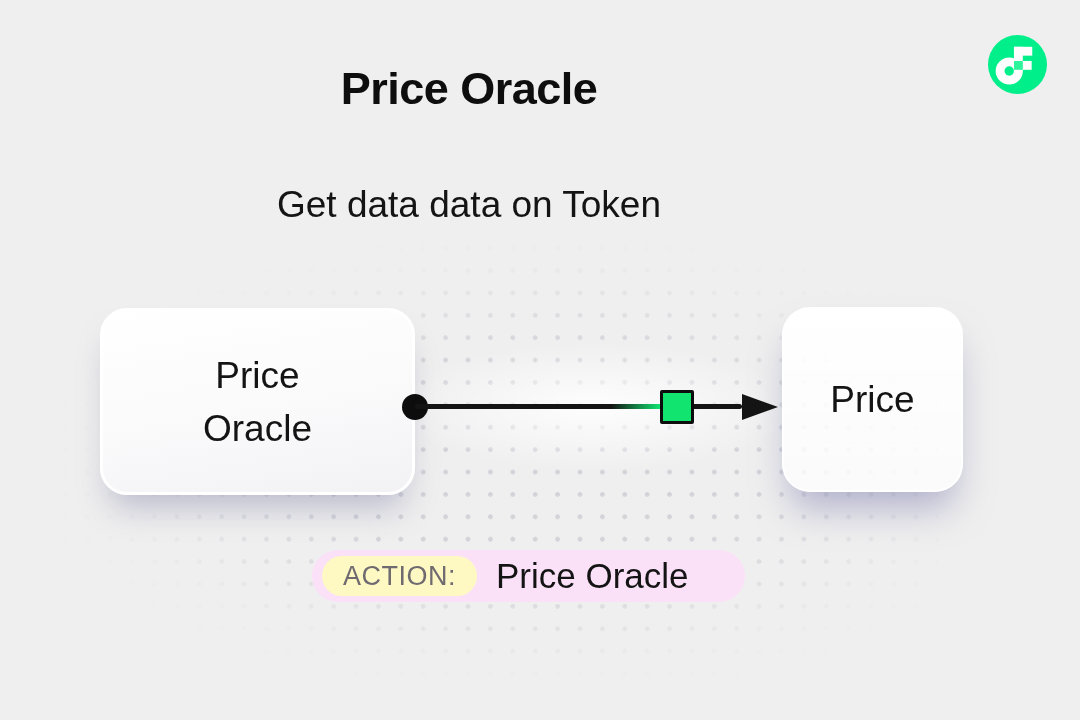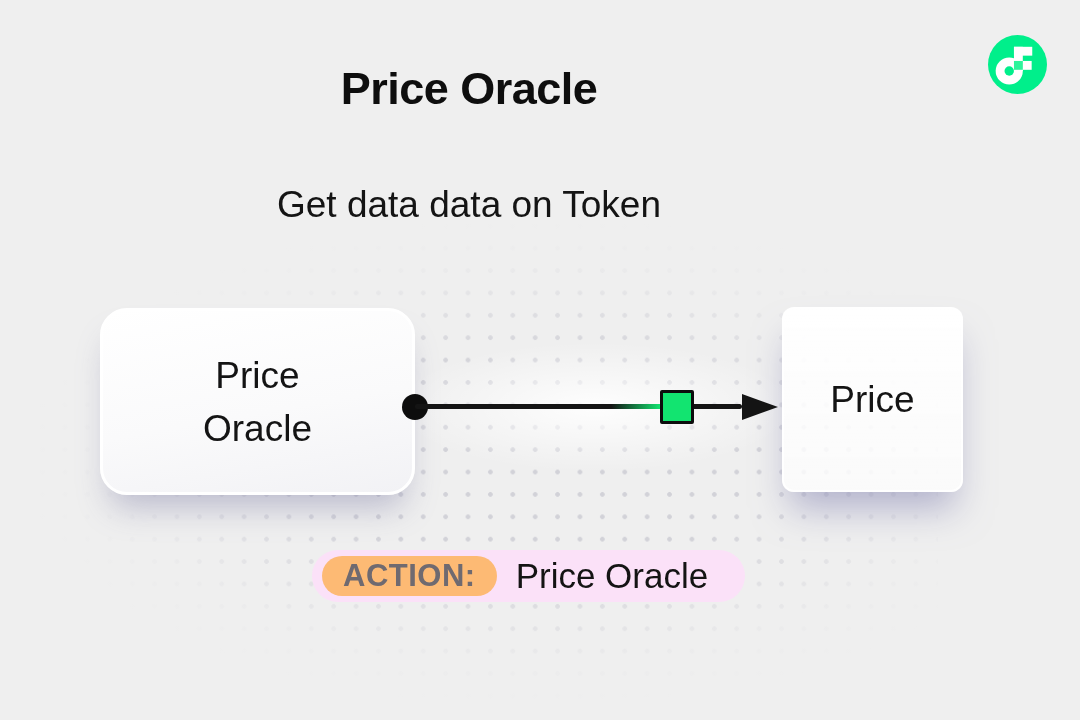--- a/index.html
+++ b/index.html
@@ -83,21 +83,21 @@
     width: 315px; height: 187px;
     border-radius: 27px;
     background: linear-gradient(170deg, #FFFFFF 0%, #FAFAFB 55%, #F2F2F5 100%);
     border: 3px solid #FFFFFF;
     box-shadow: 0 22px 32px -10px rgba(124,124,165,0.45);
   }
   .node-source .node-label { width: 170px; line-height: 53px; }
   .node-target {
     left: 782px; top: 307px;
     width: 181px; height: 185px;
-    border-radius: 12px;
+    border-radius: 28px;
     background: linear-gradient(180deg, rgba(255,255,255,0.97) 0%, rgba(255,255,255,0.72) 100%);
     border: 2px solid rgba(255,255,255,0.95);
     box-shadow: 0 24px 36px -8px rgba(128,128,175,0.55);
   }
   .edge { position: absolute; inset: 0; z-index: 4; pointer-events: none; }
   .edge-dot {
     position: absolute;
     left: 402px; top: 394px;
     width: 26px; height: 26px;
     border-radius: 50%;
@@ -139,23 +139,23 @@
     align-items: center;
     padding-left: 10px;
     z-index: 2;
   }
   .badge-key {
     display: inline-flex;
     align-items: center;
     height: 40px;
     padding: 0 21px;
     border-radius: 20px;
-    background: #fdba74;
-    font-size: 31px;
-    font-weight: 700;
+    background: #fef9c3;
+    font-size: 27px;
+    font-weight: 400;
     letter-spacing: 0.5px;
     color: #6F6A70;
   }
   .badge-value {
     margin-left: 19px;
     font-size: 35px;
     font-weight: 400;
     color: #141414;
   }
 </style>

